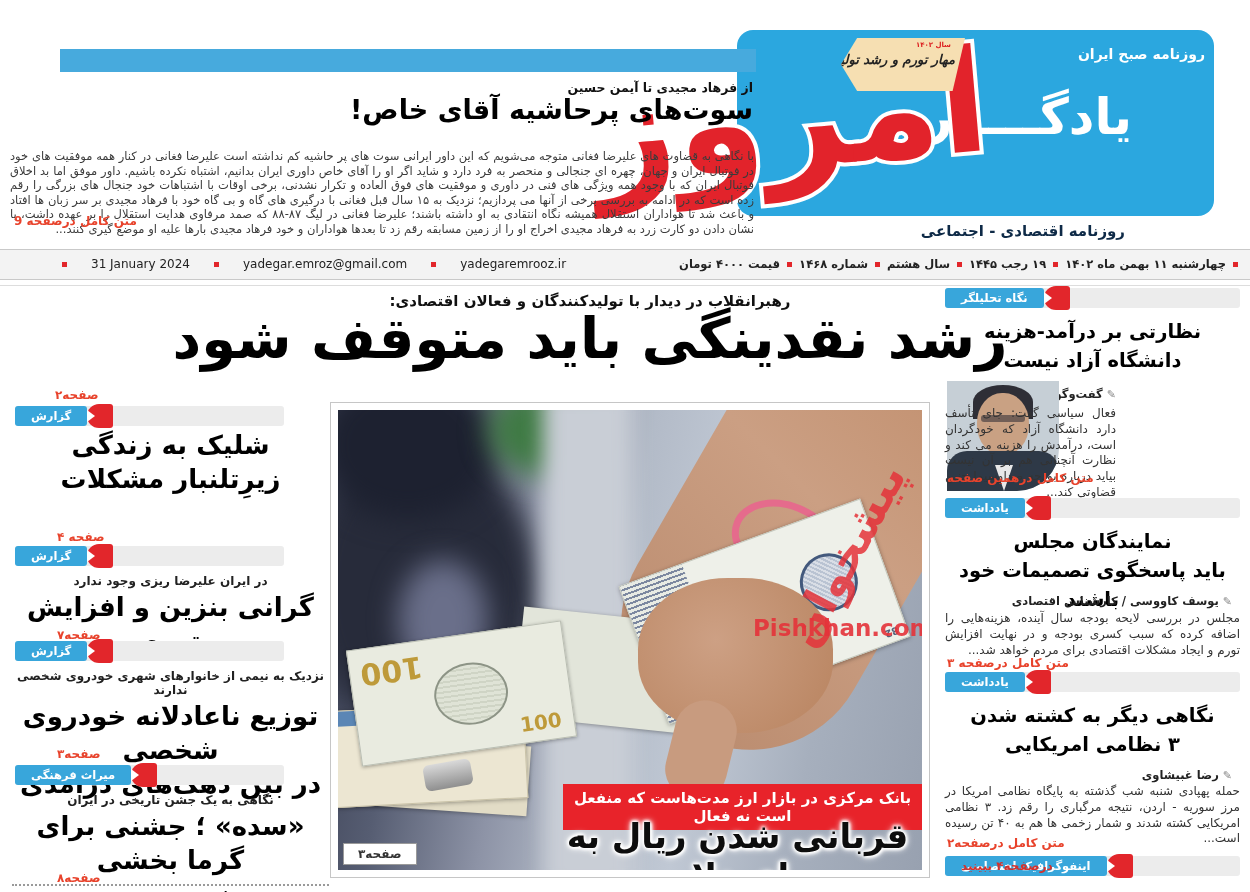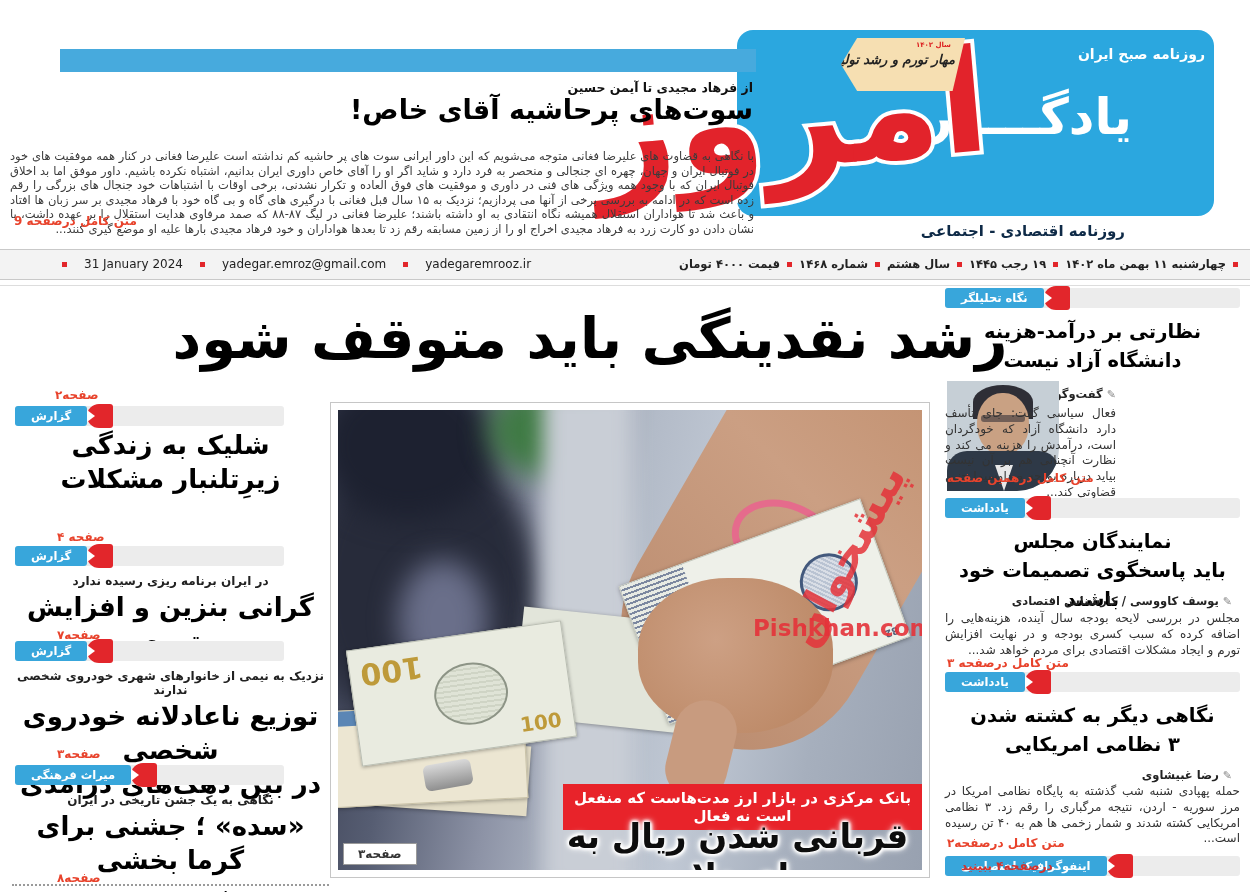--- a/index.html
+++ b/index.html
@@ -30,21 +30,21 @@
   .ts-body{left:10px;top:149px;width:744px;direction:rtl;text-align:justify;font-size:11.5px;
            line-height:14.6px;color:#3b3b3b;}
   .ts-link{left:14px;top:214px;color:#E8432C;font-size:12px;font-weight:bold;direction:rtl;}
 
   
   .datebar{left:0;top:249px;width:1250px;height:29px;background:#F3F3F3;
            border-top:1px solid #C9C9C9;border-bottom:1px solid #C9C9C9;}
   .rule2{left:0;top:285px;width:1250px;height:0;border-top:1px solid #DDD;}
   .date-fa{position:absolute;right:12px;top:7px;direction:rtl;font-size:11.5px;font-weight:bold;color:#222;
            display:flex;align-items:center;gap:7px;}
-  .date-en{position:absolute;left:62px;top:7px;font-size:12px;color:#222;display:flex;align-items:center;gap:17px;}
+  .date-en{position:absolute;left:62px;top:7px;font-size:12px;color:#222;display:flex;align-items:center;gap:24px;}
   .sq{display:inline-block;width:5px;height:5px;background:#E2262B;}
 
   
   .lead-kicker{left:240px;top:292px;width:700px;text-align:center;font-size:15px;font-weight:bold;
                color:#111;direction:rtl;}
   .lead-head{left:150px;top:306px;width:880px;text-align:center;font-size:56px;font-weight:bold;
              color:#000;direction:rtl;letter-spacing:-1px;}
   .lead-page{left:55px;top:388px;color:#E8432C;font-size:12px;font-weight:bold;direction:rtl;}
 
   
@@ -195,41 +195,42 @@
       <span class="sq"></span>
       <span>31 January 2024</span>
       <span class="sq"></span>
       <span>yadegar.emroz@gmail.com</span>
       <span class="sq"></span>
       <span>yadegaremrooz.ir</span>
     </div>
   </div>
   <div class="abs rule2"></div>
 
+  <div class="abs lead-kicker">رهبرانقلاب در دیدار با تولیدکنندگان و فعالان اقتصادی:</div>
   <div class="abs lead-head">رشد نقدینگی باید متوقف شود</div>
   <div class="abs lead-page">صفحه۲</div>
 
   <div class="abs l-art la0">
     <div class="tagbar">
       <div class="spacer"></div>
       <div class="notch"></div>
       <div class="seg">گزارش</div>
     </div>
     <div class="l-head">شلیک به زندگی
 زیرِتلنبار مشکلات</div>
     <div class="l-page">صفحه ۴</div>
   </div>
 
   <div class="abs l-art la1">
     <div class="tagbar">
       <div class="spacer"></div>
       <div class="notch"></div>
       <div class="seg">گزارش</div>
     </div>
-    <div class="l-kicker">در ایران برنامه ریزی رسیده ندارد</div>
+    <div class="l-kicker">در ایران علیرضا ریزی وجود ندارد</div>
     <div class="l-head">گرانی بنزین و افزایش تورم</div>
     <div class="l-page">صفحه۷</div>
   </div>
 
   <div class="abs l-art la2">
     <div class="tagbar">
       <div class="spacer"></div>
       <div class="notch"></div>
       <div class="seg">گزارش</div>
     </div>

